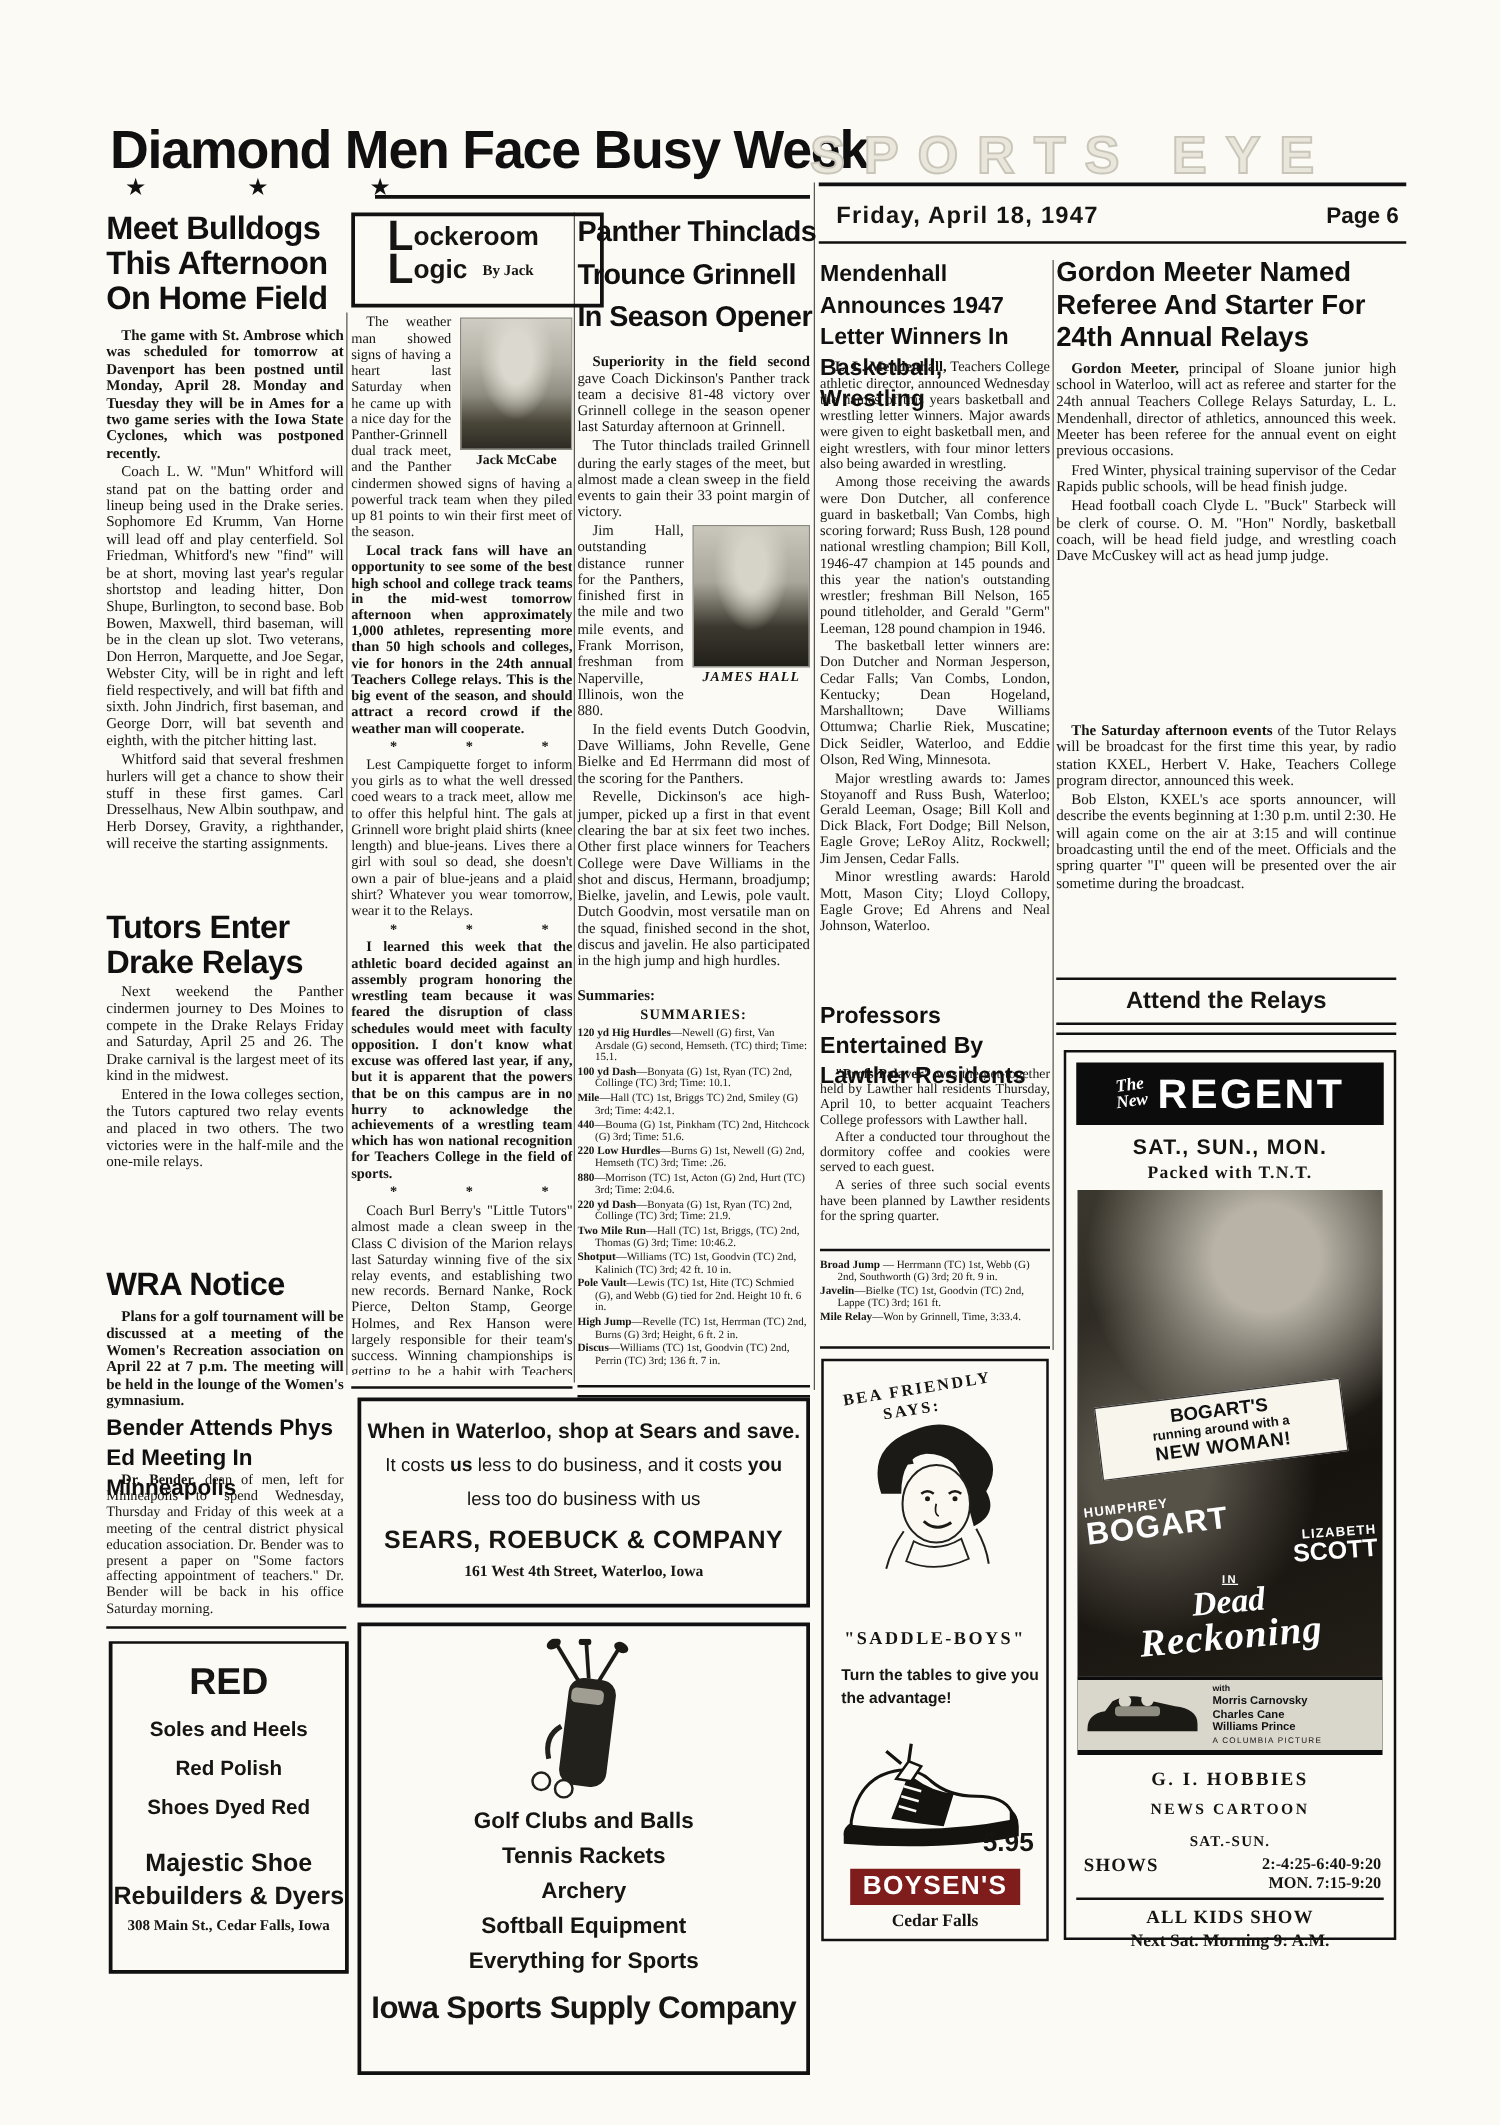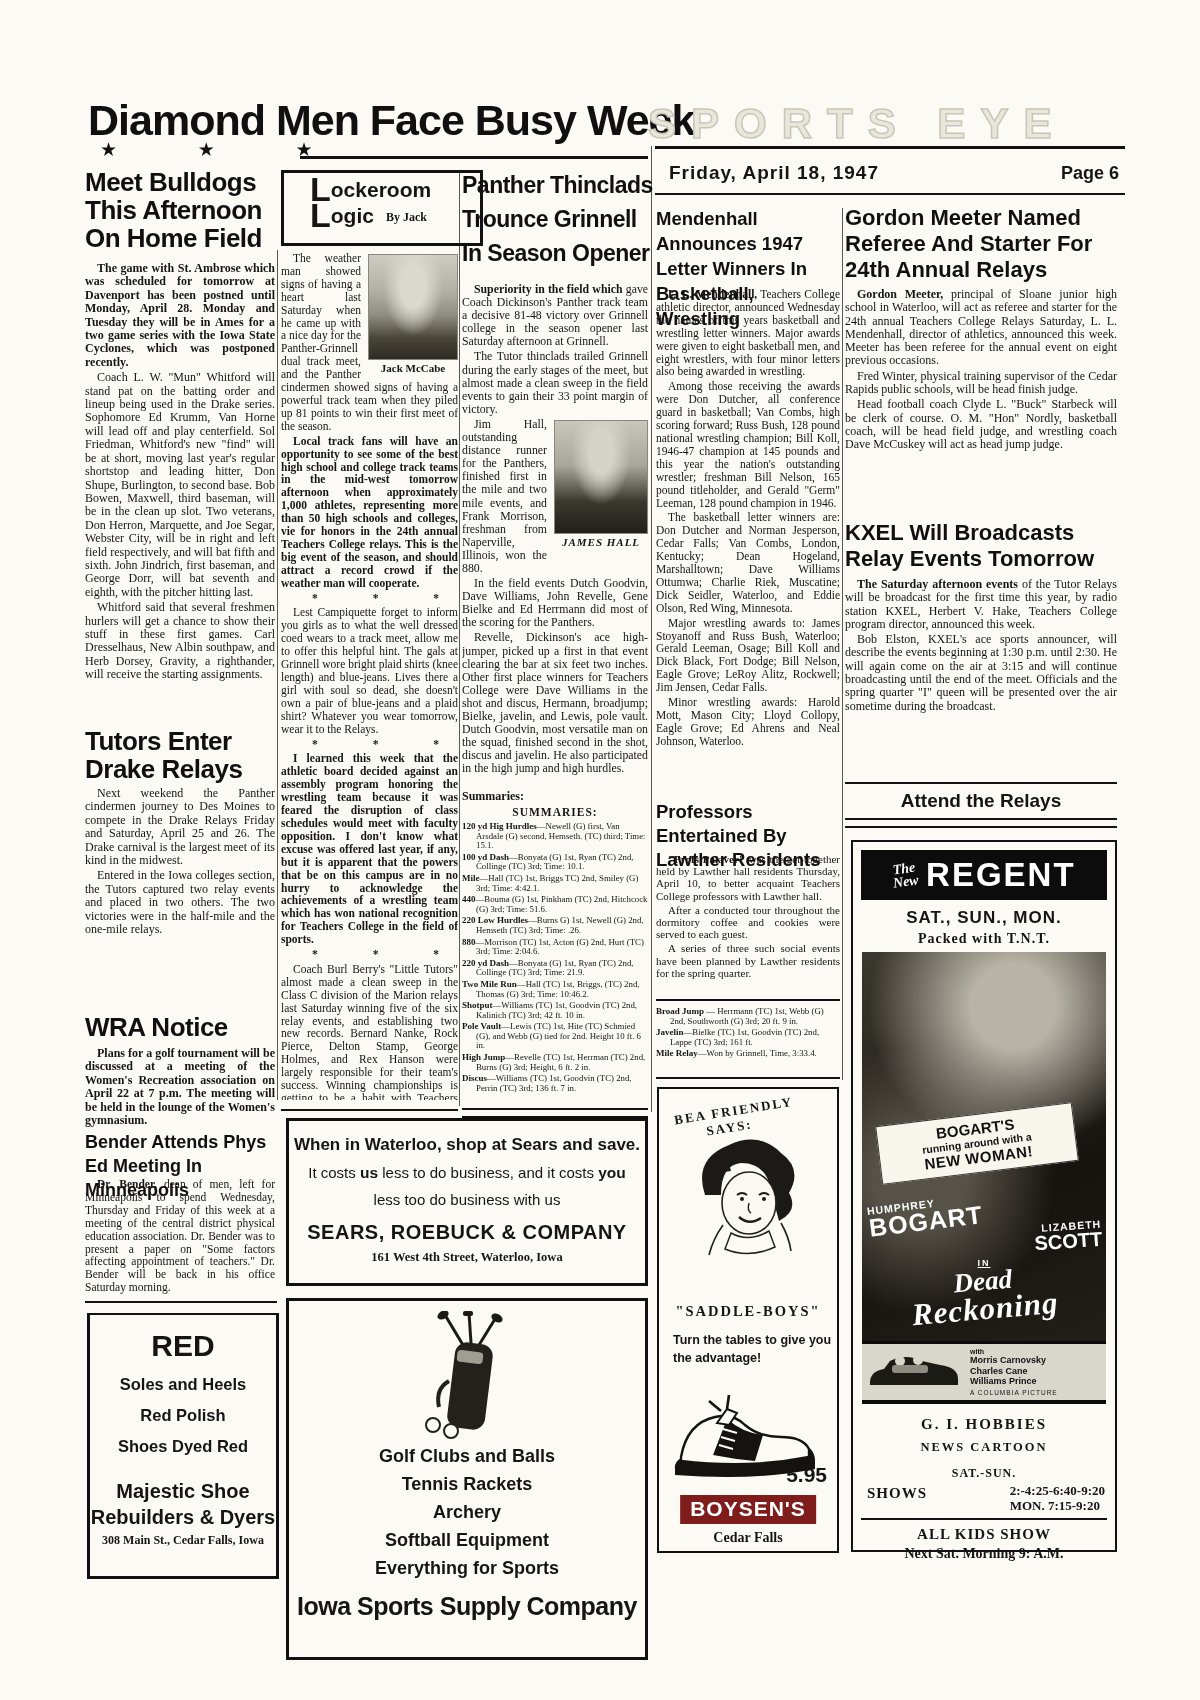--- a/index.html
+++ b/index.html
@@ -147,21 +147,21 @@
   .credit-car{margin-left:4px;}
   .credit-tx{margin-left:8px;text-align:left;font-family:"Liberation Sans",sans-serif;}
   .cw{font-size:7px;font-weight:bold;}
   .cl{font-size:9px;font-weight:bold;line-height:10.5px;}
   .cs{font-size:6.5px;letter-spacing:1px;margin-top:2px;}
   .rx1{position:absolute;top:574px;width:100%;text-align:center;font-weight:bold;font-size:15px;letter-spacing:2px;}
   .rx2{position:absolute;top:598px;width:100%;text-align:center;font-weight:bold;font-size:12.5px;letter-spacing:2px;}
   .rx3{position:absolute;top:624px;width:100%;text-align:center;font-weight:bold;font-size:12px;letter-spacing:1px;}
   .rshows{position:absolute;top:641px;left:14px;right:10px;display:flex;justify-content:space-between;}
   .rs-label{font-weight:bold;font-size:15px;letter-spacing:1px;padding-top:2px;}
-  .rs-times{text-align:left;font-weight:bold;font-size:13px;line-height:15px;}
+  .rs-times{text-align:right;font-weight:bold;font-size:13px;line-height:15px;}
   .rrule{position:absolute;top:676px;left:8px;right:8px;height:2px;background:#111;}
   .rk1{position:absolute;top:684px;width:100%;text-align:center;font-weight:bold;font-size:15px;letter-spacing:1px;}
   .rk2{position:absolute;top:704px;width:100%;text-align:center;font-weight:bold;font-size:14px;}
 </style>
 </head>
 <body>
 
 <div class="page">
 
   <h1 class="abs main-headline">Diamond Men Face Busy Week</h1>
@@ -230,21 +230,21 @@
     <p>Lest Campiquette forget to inform you girls as to what the well dressed coed wears to a track meet, allow me to offer this helpful hint. The gals at Grinnell wore bright plaid shirts (knee length) and blue-jeans. Lives there a girl with soul so dead, she doesn't own a pair of blue-jeans and a plaid shirt? Whatever you wear tomorrow, wear it to the Relays.</p>
     <p class="sep">* * *</p>
     <p class="boldp">I learned this week that the athletic board decided against an assembly program honoring the wrestling team because it was feared the disruption of class schedules would meet with faculty opposition. I don't know what excuse was offered last year, if any, but it is apparent that the powers that be on this campus are in no hurry to acknowledge the achievements of a wrestling team which has won national recognition for Teachers College in the field of sports.</p>
     <p class="sep">* * *</p>
     <p>Coach Burl Berry's "Little Tutors" almost made a clean sweep in the Class C division of the Marion relays last Saturday winning five of the six relay events, and establishing two new records. Bernard Nanke, Rock Pierce, Delton Stamp, George Holmes, and Rex Hanson were largely responsible for their team's success. Winning championships is getting to be a habit with Teachers High athletic teams.</p>
   </div>
   <div class="abs hrule" style="left:281px;top:1109px;width:177px;"></div>
 
   <h2 class="abs h-big hd2" style="left:462px;top:168px;width:192px;">Panther Thinclads Trounce Grinnell In Season Opener</h2>
   <div class="abs body b118" style="left:462px;top:283px;width:186px;height:503px;">
-    <p><b>Superiority in the field which</b><span> gave Coach Dickinson's Panther track team a decisive 81-48 victory over Grinnell college in the season opener last Saturday afternoon at Grinnell.</span></p>
+    <p><b>Superiority in the field second</b><span> gave Coach Dickinson's Panther track team a decisive 81-48 victory over Grinnell college in the season opener last Saturday afternoon at Grinnell.</span></p>
     <p>The Tutor thinclads trailed Grinnell during the early stages of the meet, but almost made a clean sweep in the field events to gain their 33 point margin of victory.</p>
     <div class="floatbox" style="width:94px;">
       <div class="photo photo-hall"></div>
       <div class="caption caption-script">JAMES HALL</div>
     </div>
     <p>Jim Hall, outstanding distance runner for the Panthers, finished first in the mile and two mile events, and Frank Morrison, freshman from Naperville, Illinois, won the 880.</p>
     <p>In the field events Dutch Goodvin, Dave Williams, John Revelle, Gene Bielke and Ed Herrmann did most of the scoring for the Panthers.</p>
     <p>Revelle, Dickinson's ace high-jumper, picked up a first in that event clearing the bar at six feet two inches. Other first place winners for Teachers College were Dave Williams in the shot and discus, Hermann, broadjump; Bielke, javelin, and Lewis, pole vault. Dutch Goodvin, most versatile man on the squad, finished second in the shot, discus and javelin. He also participated in the high jump and high hurdles.</p>
   </div>
   <div class="abs" style="left:462px;top:789px;font-weight:bold;font-size:12px;">Summaries:</div>
@@ -325,21 +325,20 @@
     <div class="bcity">Cedar Falls</div>
   </div>
 
   <h2 class="abs h-big hd4" style="left:845px;top:205px;width:276px;">Gordon Meeter Named Referee And Starter For 24th Annual Relays</h2>
   <div class="abs body b12w" style="left:845px;top:288px;width:272px;height:220px;">
     <p><b>Gordon Meeter,</b><span> principal of Sloane junior high school in Waterloo, will act as referee and starter for the 24th annual Teachers College Relays Saturday, L. L. Mendenhall, director of athletics, announced this week. Meeter has been referee for the annual event on eight previous occasions.</span></p>
     <p>Fred Winter, physical training supervisor of the Cedar Rapids public schools, will be head finish judge.</p>
     <p>Head football coach Clyde L. "Buck" Starbeck will be clerk of course. O. M. "Hon" Nordly, basketball coach, will be head field judge, and wrestling coach Dave McCuskey will act as head jump judge.</p>
   </div>
 
-  <h2 class="abs h-big hd4" style="left:845px;top:520px;width:276px;">KXEL Will Broadcasts Relay Events Tomorrow</h2>
   <div class="abs body b12w" style="left:845px;top:578px;width:272px;height:198px;">
     <p><b>The Saturday afternoon events</b><span> of the Tutor Relays will be broadcast for the first time this year, by radio station KXEL, Herbert V. Hake, Teachers College program director, announced this week.</span></p>
     <p>Bob Elston, KXEL's ace sports announcer, will describe the events beginning at 1:30 p.m. until 2:30. He will again come on the air at 3:15 and will continue broadcasting until the end of the meet. Officials and the spring quarter "I" queen will be presented over the air sometime during the broadcast.</p>
   </div>
 
   <div class="abs hrule" style="left:845px;top:782px;width:272px;"></div>
   <div class="abs attend">Attend the Relays</div>
   <div class="abs drule" style="left:845px;top:818px;width:272px;"></div>
 
   <div class="regent">

